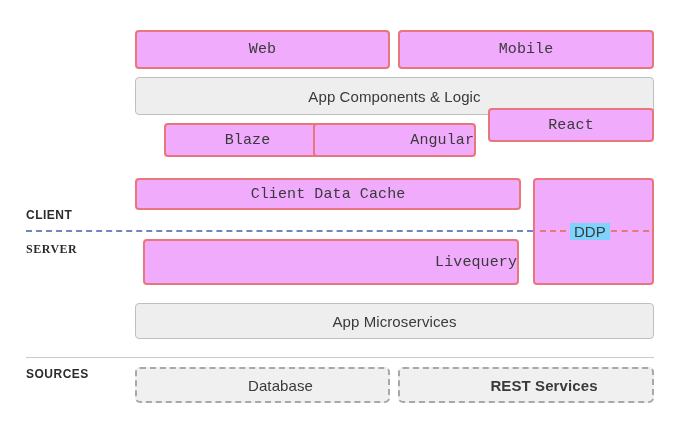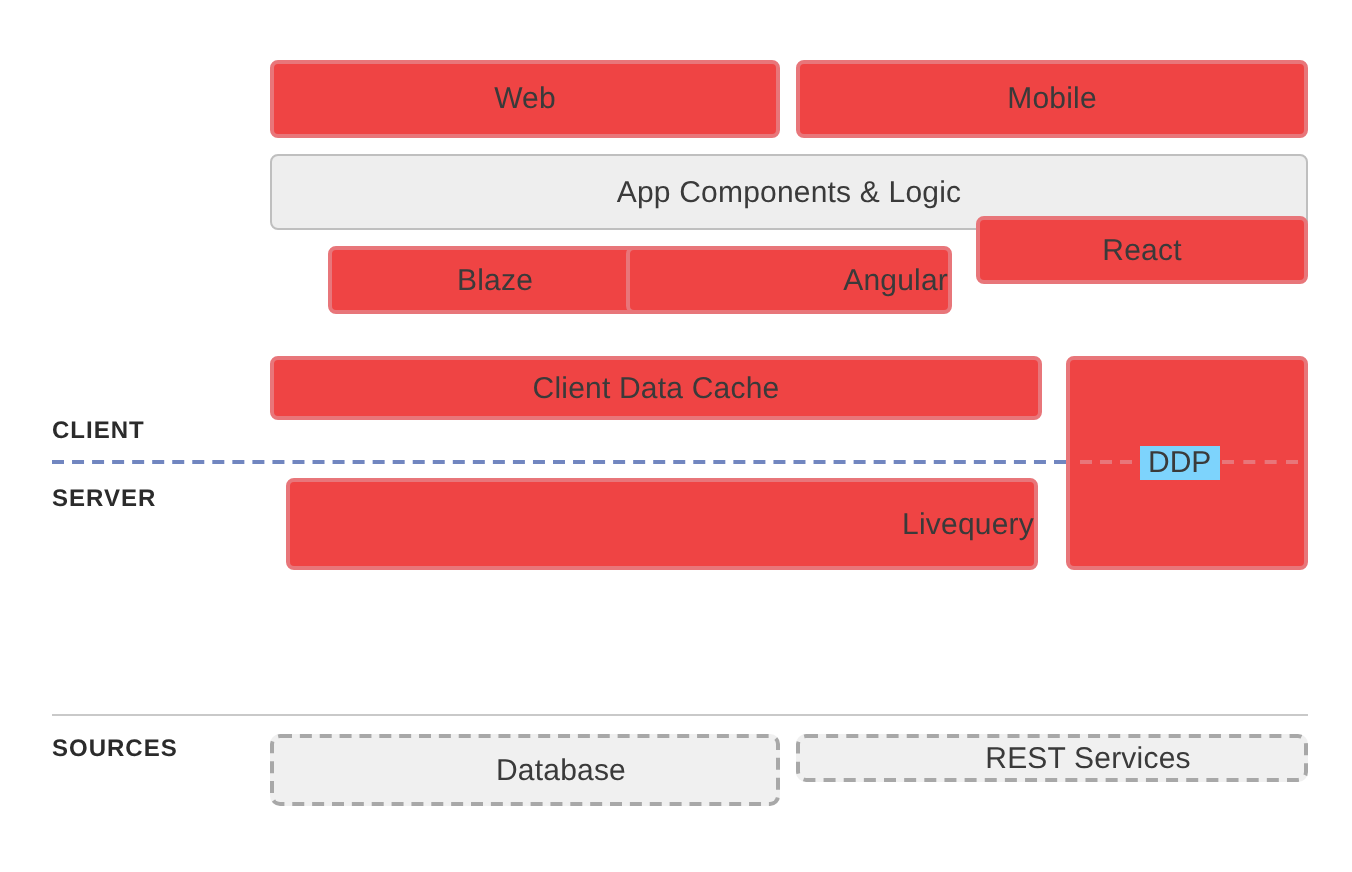--- a/index.html
+++ b/index.html
@@ -31,22 +31,23 @@
     justify-content: center;
     font-size: 15px;
     line-height: 1;
     color: #3a3a3a;
     letter-spacing: 0.1px;
     white-space: nowrap;
     user-select: none;
   }
 
   .box.pink {
-    background: #ef4444;
+    background: #f0abfc;
     border: 2px solid #e8767a;
+    font-family: Liberation Mono, monospace;
   }
 
   .box.gray {
     background: #eeeeee;
     border: 1.5px solid #bfbfbf;
   }
 
   .box.dashed {
     background: #f0f0f0;
     border: 2px dashed #a8a8a8;
@@ -144,30 +145,33 @@
   <div class="divider-dashed" style="left:26px; top:230px; width:507px;"></div>
 
   <div class="ddp-dash" style="left:540px; top:230px; width:26px;"></div>
   <div class="ddp-dash" style="left:611px; top:230px; width:38px;"></div>
   <div class="ddp-text" style="left:570px; top:223px;">DDP</div>
 
   <div class="box pink" style="left:143px; top:239px; width:376px; height:46px;justify-content:flex-end;">
     <span class="box-label">Livequery</span>
   </div>
 
+  <div class="box gray" style="left:135px; top:303px; width:519px; height:36px;">
+    <span class="box-label">App Microservices</span>
+  </div>
 
   <div class="divider-solid" style="left:26px; top:357px; width:628px;"></div>
 
   <div class="box dashed" style="left:135px; top:367px; width:255px; height:36px;">
     <span class="box-label">Database</span>
   </div>
 
-  <div class="box dashed" style="left:398px; top:367px; width:256px; height:24px;">
+  <div class="box dashed" style="left:398px; top:367px; width:256px; height:36px;font-weight:bold;">
     <span class="box-label">REST Services</span>
   </div>
 
   <div class="side-label" style="left:26px; top:208px;">CLIENT</div>
 
-  <div class="side-label" style="left:26px; top:242px;">SERVER</div>
+  <div class="side-label" style="left:26px; top:242px;font-family:Liberation Serif, serif;">SERVER</div>
 
   <div class="side-label" style="left:26px; top:367px;">SOURCES</div>
 
 </div>
 
 </body></html>

